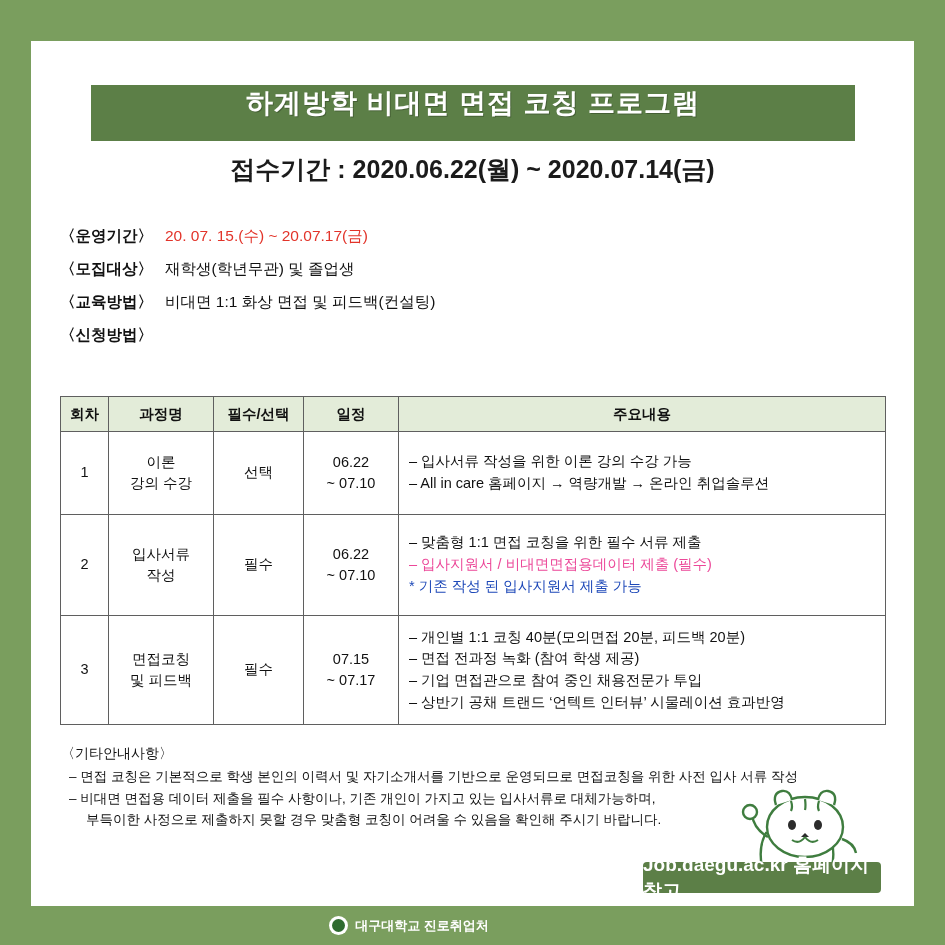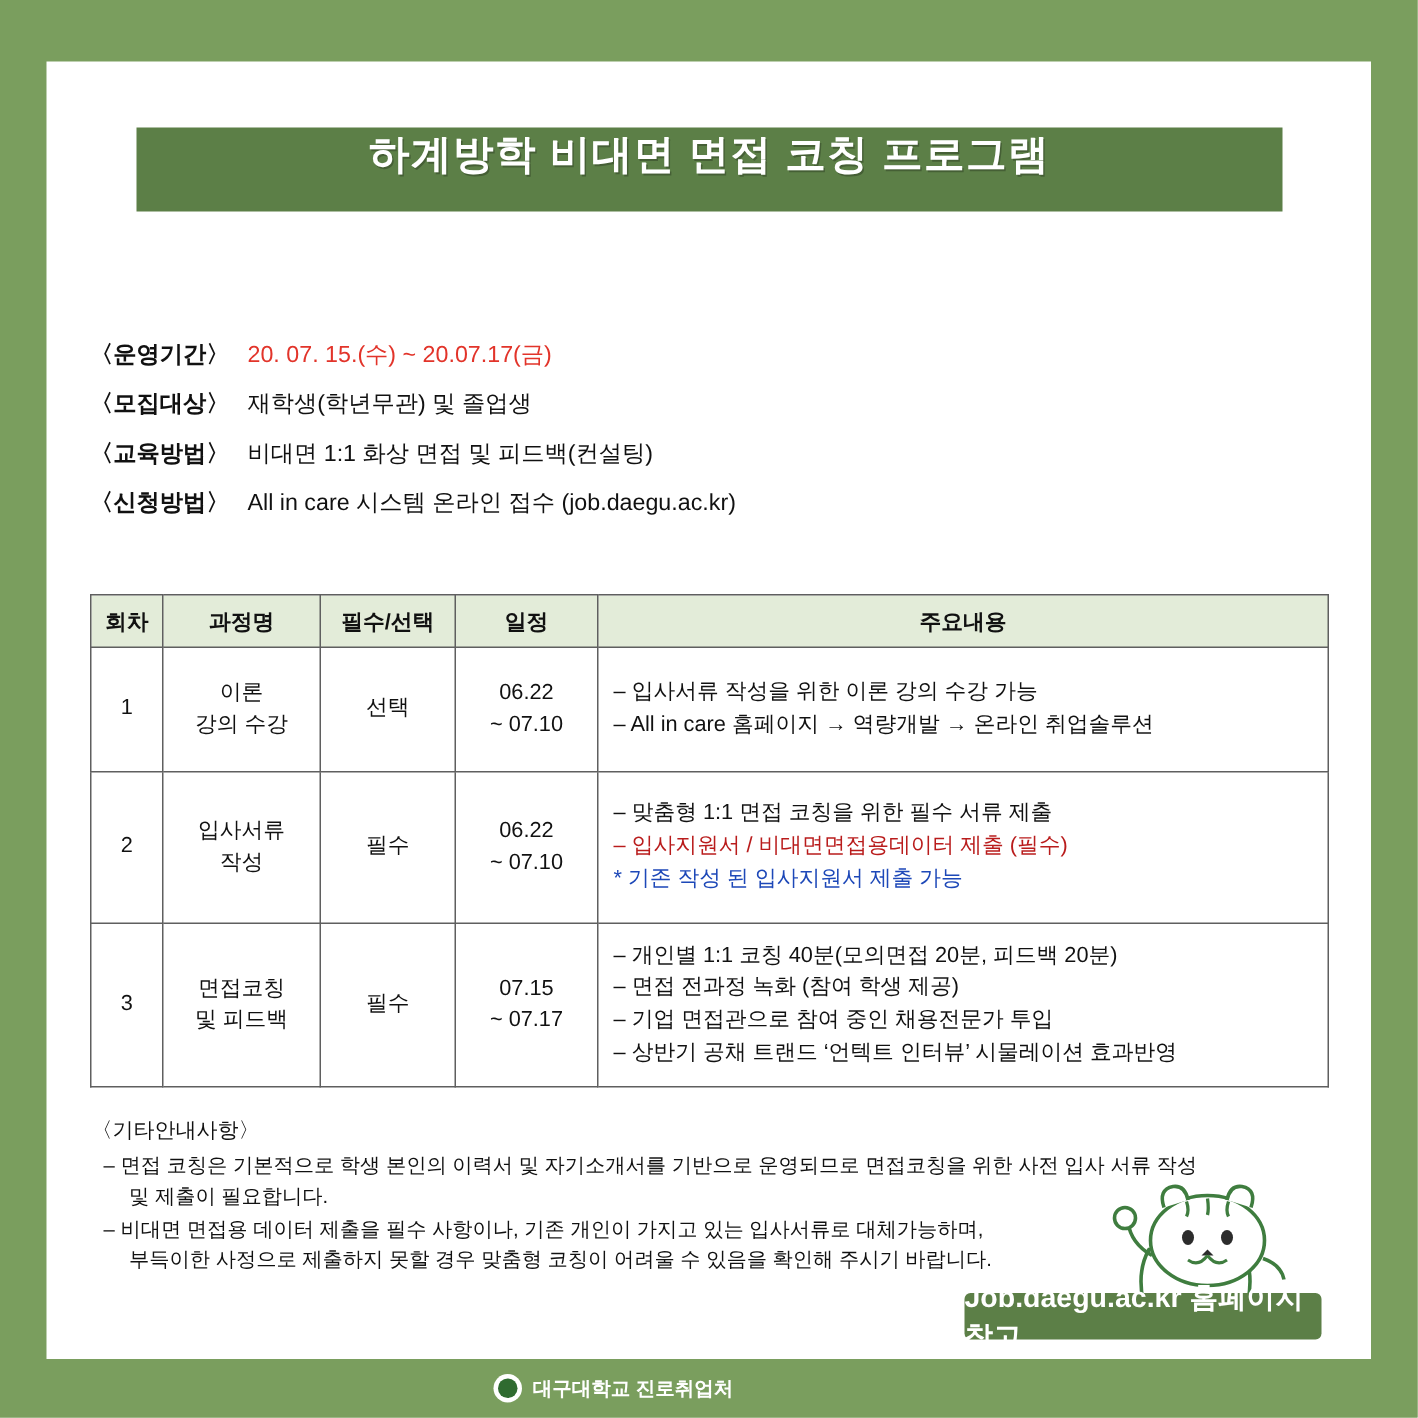--- a/index.html
+++ b/index.html
@@ -126,21 +126,21 @@
   }
   table.program tbody td.main {
     text-align: left;
     padding: 6px 10px 6px 10px;
     line-height: 1.5;
   }
   .row1 td { height: 70px; }
   .row2 td { height: 88px; }
   .row3 td { height: 96px; }
   .main-line { display: block; white-space: nowrap; }
-  .main-line.red { color: #b91c1c; }
+  .main-line.red { color: #ec4899; }
   .main-line.blue { color: #1d48b8; }
   
   .notes {
     position: absolute;
     left: 30px;
     top: 702px;
     width: 810px;
     font-size: 13.5px;
     color: #111;
     line-height: 1.55;
@@ -216,37 +216,37 @@
 </head>
 <body>
 
 <div class="poster">
   <div class="card">
 
     <div class="title-banner">
       <span class="title-text">하계방학 비대면 면접 코칭 프로그램</span>
     </div>
 
+    <div class="subtitle">접수기간 : 2020.06.22(월) ~ 2020.07.14(금)</div>
 
     <div class="info-list">
       <div class="info-row">
         <span class="label">〈운영기간〉</span>
         <span class="value red">20. 07. 15.(수) ~ 20.07.17(금)</span>
       </div>
       <div class="info-row">
         <span class="label">〈모집대상〉</span>
         <span class="value">재학생(학년무관) 및 졸업생</span>
       </div>
       <div class="info-row">
         <span class="label">〈교육방법〉</span>
         <span class="value">비대면 1:1 화상 면접 및 피드백(컨설팅)</span>
       </div>
       <div class="info-row">
         <span class="label">〈신청방법〉</span>
-        <span class="value">All in care 시스템 온라인 접수 (job.daegu.ac.kr)</span>
       </div>
     </div>
 
     <div class="table-wrap">
       <table class="program">
         <colgroup>
           <col class="col-no">
           <col class="col-course">
           <col class="col-req">
           <col class="col-sched">
@@ -314,21 +314,20 @@
             </td>
           </tr>
         </tbody>
       </table>
     </div>
 
     <div class="notes">
       <div class="notes-title">〈기타안내사항〉</div>
       <div class="note-item">
         <div>– 면접 코칭은 기본적으로 학생 본인의 이력서 및 자기소개서를 기반으로 운영되므로 면접코칭을 위한 사전 입사 서류 작성</div>
-        <div class="note-sub">및 제출이 필요합니다.</div>
       </div>
       <div class="note-item">
         <div>– 비대면 면접용 데이터 제출을 필수 사항이나, 기존 개인이 가지고 있는 입사서류로 대체가능하며,</div>
         <div class="note-sub">부득이한 사정으로 제출하지 못할 경우 맞춤형 코칭이 어려울 수 있음을 확인해 주시기 바랍니다.</div>
       </div>
     </div>
 
     <div class="mascot">
       <svg width="160" height="110" viewBox="0 0 160 110" xmlns="http://www.w3.org/2000/svg">
 

